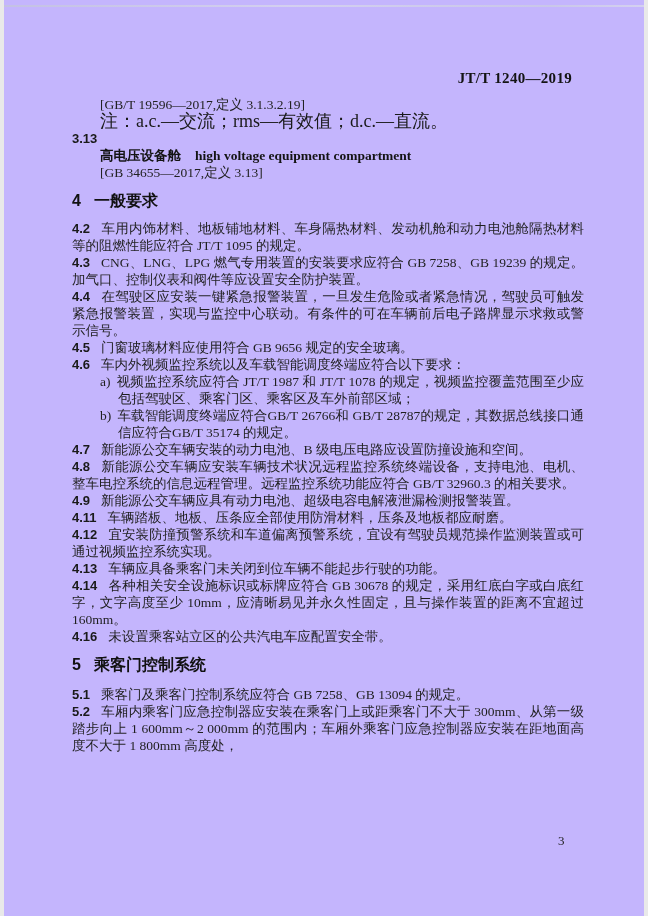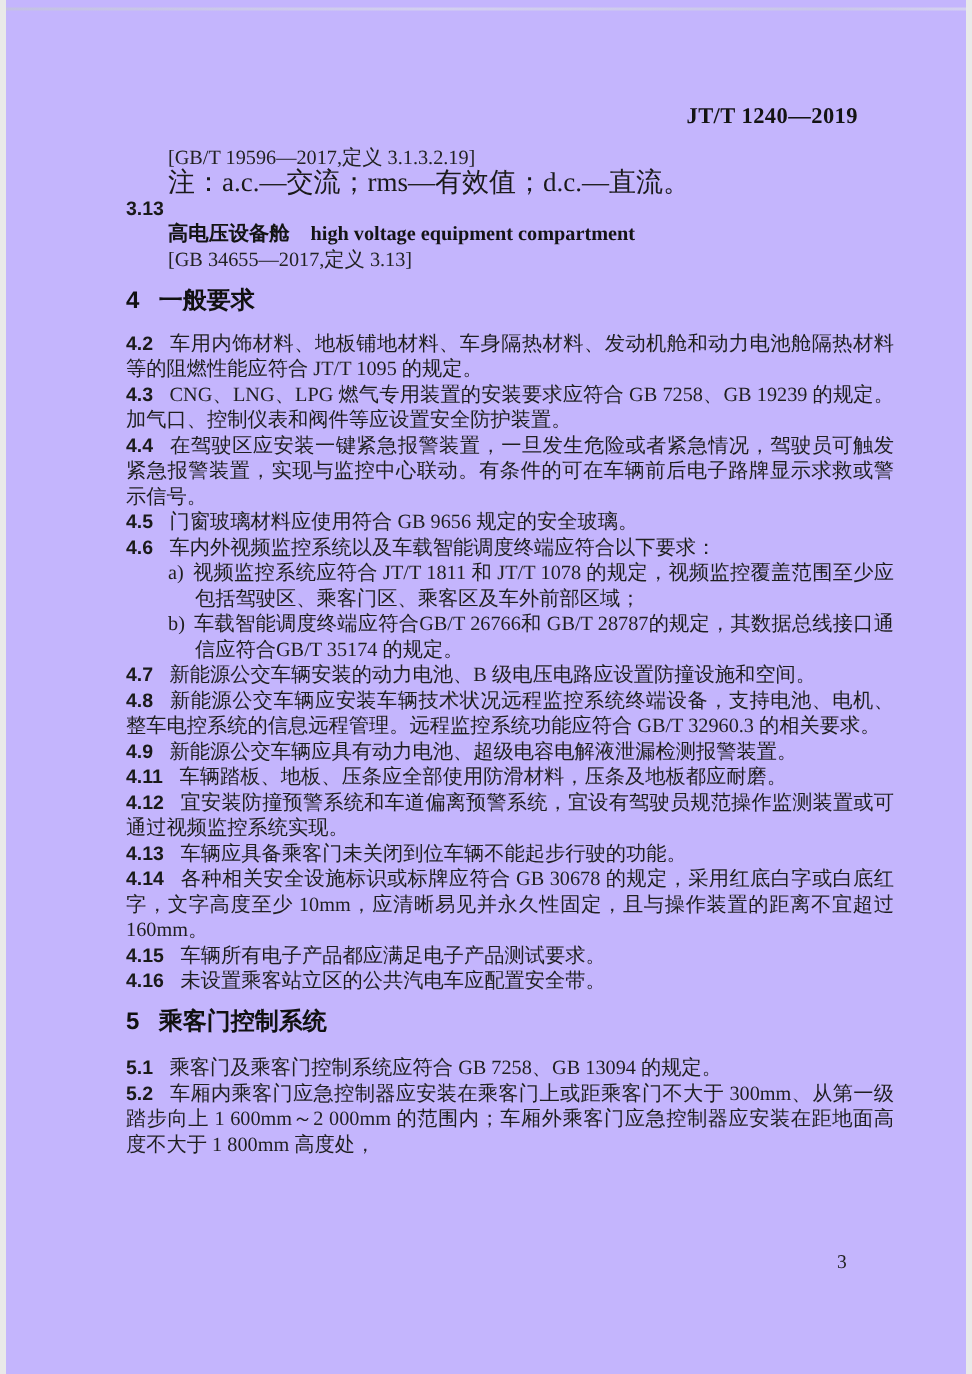--- a/index.html
+++ b/index.html
@@ -16,21 +16,21 @@
     position:absolute;top:5px;left:0;right:0;height:2px;
     background:linear-gradient(90deg,#c3c9d3,#dde1e7 45%,#ccd2db 85%,#dfe3e8);
     opacity:.6;
   }
   .std-code{
     position:absolute;top:70px;right:72px;
     font-family:"Liberation Serif","DejaVu Serif",serif;
     font-weight:700;font-size:15px;letter-spacing:.3px;color:#141414;
   }
   .body-col{
-    position:absolute;left:80px;top:96px;width:512px;
+    position:absolute;left:68px;top:96px;width:512px;
     font-size:13.5px;line-height:17px;
     text-align:justify;
   }
   .body-col p{margin:0;}
   .indent{padding-left:28px;}
   .ref-line{color:#222;}
   .note-line{font-weight:400;font-size:18px;color:#1a1a1a;}
   .term-number{
     font-family:"Liberation Sans","DejaVu Sans",sans-serif;
     font-weight:600;font-size:13px;color:#1a1a1a;
@@ -82,30 +82,29 @@
 
     <h2 class="sec-heading">
       <span class="sec-num">4</span><span>一般要求</span>
     </h2>
 
     <p class="clause"><span class="cnum">4.2</span><span>车用内饰材料、地板铺地材料、车身隔热材料、发动机舱和动力电池舱隔热材料等的阻燃性能应符合 JT/T 1095 的规定。</span></p>
     <p class="clause"><span class="cnum">4.3</span><span>CNG、LNG、LPG 燃气专用装置的安装要求应符合 GB 7258、GB 19239 的规定。加气口、控制仪表和阀件等应设置安全防护装置。</span></p>
     <p class="clause"><span class="cnum">4.4</span><span>在驾驶区应安装一键紧急报警装置，一旦发生危险或者紧急情况，驾驶员可触发紧急报警装置，实现与监控中心联动。有条件的可在车辆前后电子路牌显示求救或警示信号。</span></p>
     <p class="clause"><span class="cnum">4.5</span><span>门窗玻璃材料应使用符合 GB 9656 规定的安全玻璃。</span></p>
     <p class="clause"><span class="cnum">4.6</span><span>车内外视频监控系统以及车载智能调度终端应符合以下要求：</span></p>
-    <p class="subitem"><span class="sublabel">a)</span><span>视频监控系统应符合 JT/T 1811 和 JT/T 1078 的规定，视频监控覆盖范围至少应包括驾驶区、乘客门区、乘客区及车外前部区域；</span></p>
+    <p class="subitem"><span class="sublabel">a)</span><span>视频监控系统应符合 JT/T 1987 和 JT/T 1078 的规定，视频监控覆盖范围至少应包括驾驶区、乘客门区、乘客区及车外前部区域；</span></p>
     <p class="subitem"><span class="sublabel">b)</span><span>车载智能调度终端应符合GB/T 26766和 GB/T 28787的规定，其数据总线接口通信应符合GB/T 35174 的规定。</span></p>
     <p class="clause"><span class="cnum">4.7</span><span>新能源公交车辆安装的动力电池、B 级电压电路应设置防撞设施和空间。</span></p>
     <p class="clause"><span class="cnum">4.8</span><span>新能源公交车辆应安装车辆技术状况远程监控系统终端设备，支持电池、电机、整车电控系统的信息远程管理。远程监控系统功能应符合 GB/T 32960.3 的相关要求。</span></p>
     <p class="clause"><span class="cnum">4.9</span><span>新能源公交车辆应具有动力电池、超级电容电解液泄漏检测报警装置。</span></p>
     <p class="clause"><span class="cnum">4.11</span><span>车辆踏板、地板、压条应全部使用防滑材料，压条及地板都应耐磨。</span></p>
     <p class="clause"><span class="cnum">4.12</span><span>宜安装防撞预警系统和车道偏离预警系统，宜设有驾驶员规范操作监测装置或可通过视频监控系统实现。</span></p>
     <p class="clause"><span class="cnum">4.13</span><span>车辆应具备乘客门未关闭到位车辆不能起步行驶的功能。</span></p>
     <p class="clause"><span class="cnum">4.14</span><span>各种相关安全设施标识或标牌应符合 GB 30678 的规定，采用红底白字或白底红字，文字高度至少 10mm，应清晰易见并永久性固定，且与操作装置的距离不宜超过 160mm。</span></p>
-    <p class="clause"><span class="cnum">4.15</span><span>车辆所有电子产品都应满足电子产品测试要求。</span></p>
     <p class="clause"><span class="cnum">4.16</span><span>未设置乘客站立区的公共汽电车应配置安全带。</span></p>
 
     <h2 class="sec-heading" style="margin-bottom:12px;">
       <span class="sec-num">5</span><span>乘客门控制系统</span>
     </h2>
 
     <p class="clause"><span class="cnum">5.1</span><span>乘客门及乘客门控制系统应符合 GB 7258、GB 13094 的规定。</span></p>
     <p class="clause"><span class="cnum">5.2</span><span>车厢内乘客门应急控制器应安装在乘客门上或距乘客门不大于 300mm、从第一级踏步向上 1 600mm～2 000mm 的范围内；车厢外乘客门应急控制器应安装在距地面高度不大于 1 800mm 高度处，</span></p>
 
   </div>

